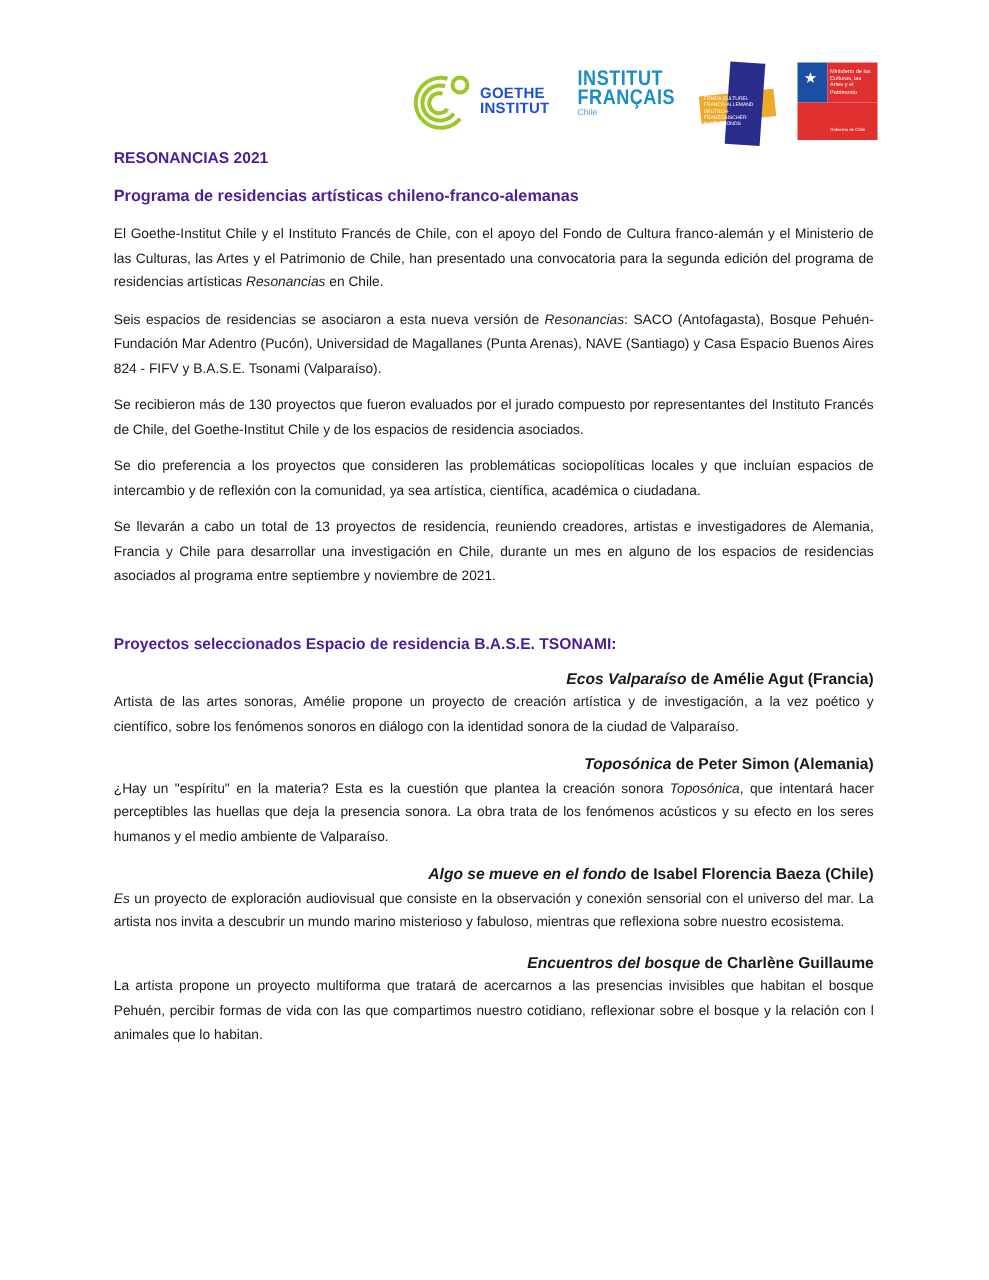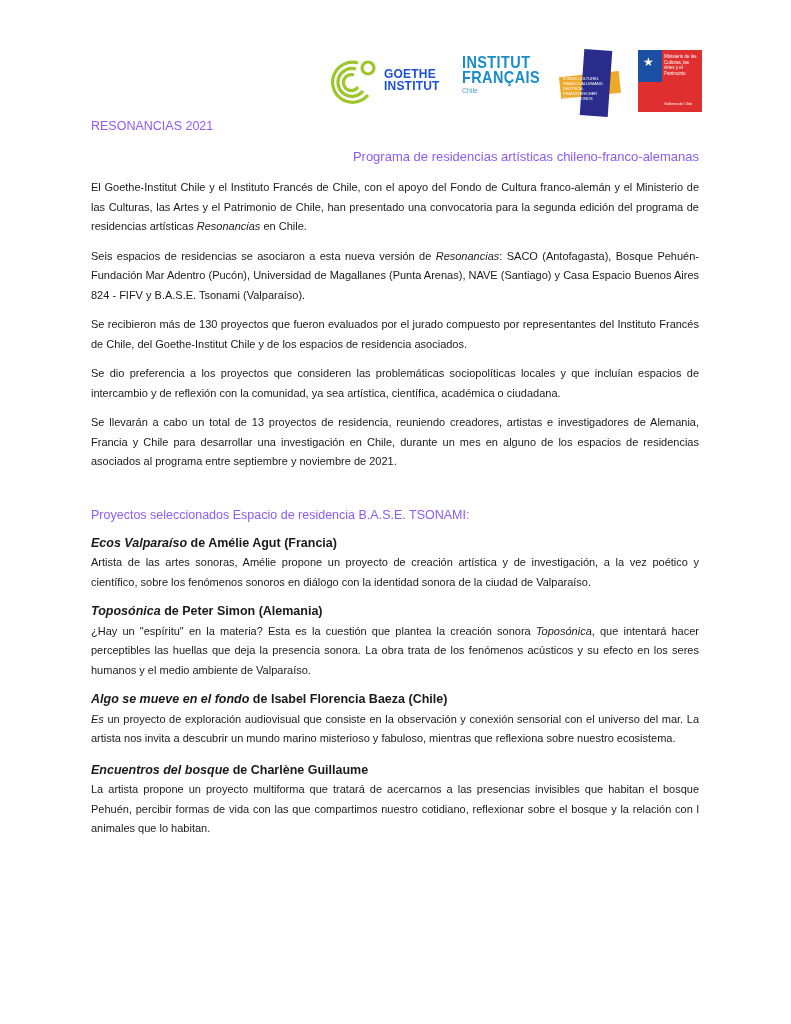--- a/index.html
+++ b/index.html
@@ -20,23 +20,23 @@
   .fondo .txt { position: absolute; left: 3px; top: 26px; font-size: 4px; line-height: 5px; color: #fff; width: 46px; }
   .minist { position: absolute; left: 310px; top: 5px; width: 64px; height: 62px; }
   .minist .bl { position: absolute; left: 0; top: 0; width: 24px; height: 32px; background: #1a4fa3; }
   .minist .rd-top { position: absolute; left: 24px; top: 0; width: 40px; height: 32px; background: #e02f2f; }
   .minist .rd-bot { position: absolute; left: 0; top: 32px; width: 64px; height: 30px; background: #e02f2f; }
   .minist .star { position: absolute; left: 5px; top: 5px; color: #fff; font-size: 12px; }
   .minist .mtxt { position: absolute; left: 26px; top: 4px; font-size: 4.5px; line-height: 5.5px; color: #fff; width: 36px; }
   .minist .gtxt { position: absolute; left: 26px; top: 52px; font-size: 3.5px; color: #fff; }
 
   .content { position: absolute; left: 91px; top: 119px; width: 608px; }
-  .h-teal { color: #8b5cf6; font-weight: normal; font-size: 12.5px; margin: 0; }
+  .h-teal { color: #4c1d95; font-weight: bold; font-size: 12.5px; margin: 0; }
   .p { font-size: 11px; line-height: 19.5px; margin: 0; text-align: justify; }
-  .item-title { font-size: 12.5px; line-height: 19.5px; margin: 0; font-weight: bold; }
+  .item-title { font-size: 12.5px; line-height: 19.5px; margin: 0; font-weight: bold; text-align: right; }
   .item-title i { font-weight: bold; }
 </style>
 </head>
 <body>
 
 <div class="logos">
   <div class="goethe">
     <svg width="54" height="52" viewBox="0 0 54 52">
       <g fill="none" stroke="#9cc62a" stroke-width="3.2">
         <path d="M40 40 A20 20 0 1 1 30 8"></path>
@@ -65,21 +65,21 @@
     <div class="rd-top"></div>
     <div class="rd-bot"></div>
     <div class="star">★</div>
     <div class="mtxt">Ministerio de las Culturas, las Artes y el Patrimonio</div>
     <div class="gtxt">Gobierno de Chile</div>
   </div>
 </div>
 
 <div class="content">
   <p class="h-teal">RESONANCIAS 2021</p>
-  <p class="h-teal" style="margin-top:16px;font-size:13px;text-align:right;">Programa de residencias artísticas chileno-franco-alemanas</p>
+  <p class="h-teal" style="margin-top:16px;font-size:13px;">Programa de residencias artísticas chileno-franco-alemanas</p>
 
   <p class="p" style="margin-top:14px;"><span>El Goethe-Institut Chile y el Instituto Francés de Chile, con el apoyo del Fondo de Cultura franco-alemán y el Ministerio de las Culturas, las Artes y el Patrimonio de Chile, han presentado una convocatoria para la segunda edición del programa de residencias artísticas </span><i>Resonancias</i><span> en Chile.</span></p>
 
   <p class="p" style="margin-top:10px;"><span>Seis espacios de residencias se asociaron a esta nueva versión de </span><i>Resonancias</i><span>: SACO (Antofagasta), Bosque Pehuén-Fundación Mar Adentro (Pucón), Universidad de Magallanes (Punta Arenas), NAVE (Santiago) y Casa Espacio Buenos Aires 824 - FIFV y B.A.S.E. Tsonami (Valparaíso).</span></p>
 
   <p class="p" style="margin-top:10px;">Se recibieron más de 130 proyectos que fueron evaluados por el jurado compuesto por representantes del Instituto Francés de Chile, del Goethe-Institut Chile y de los espacios de residencia asociados.</p>
   <p class="p" style="margin-top:10px;">Se dio preferencia a los proyectos que consideren las problemáticas sociopolíticas locales y que incluían espacios de intercambio y de reflexión con la comunidad, ya sea artística, científica, académica o ciudadana.</p>
   <p class="p" style="margin-top:10px;">Se llevarán a cabo un total de 13 proyectos de residencia, reuniendo creadores, artistas e investigadores de Alemania, Francia y Chile para desarrollar una investigación en Chile, durante un mes en alguno de los espacios de residencias asociados al programa entre septiembre y noviembre de 2021.</p>
 
   <p class="h-teal" style="margin-top:36px;">Proyectos seleccionados Espacio de residencia B.A.S.E. TSONAMI:</p>

